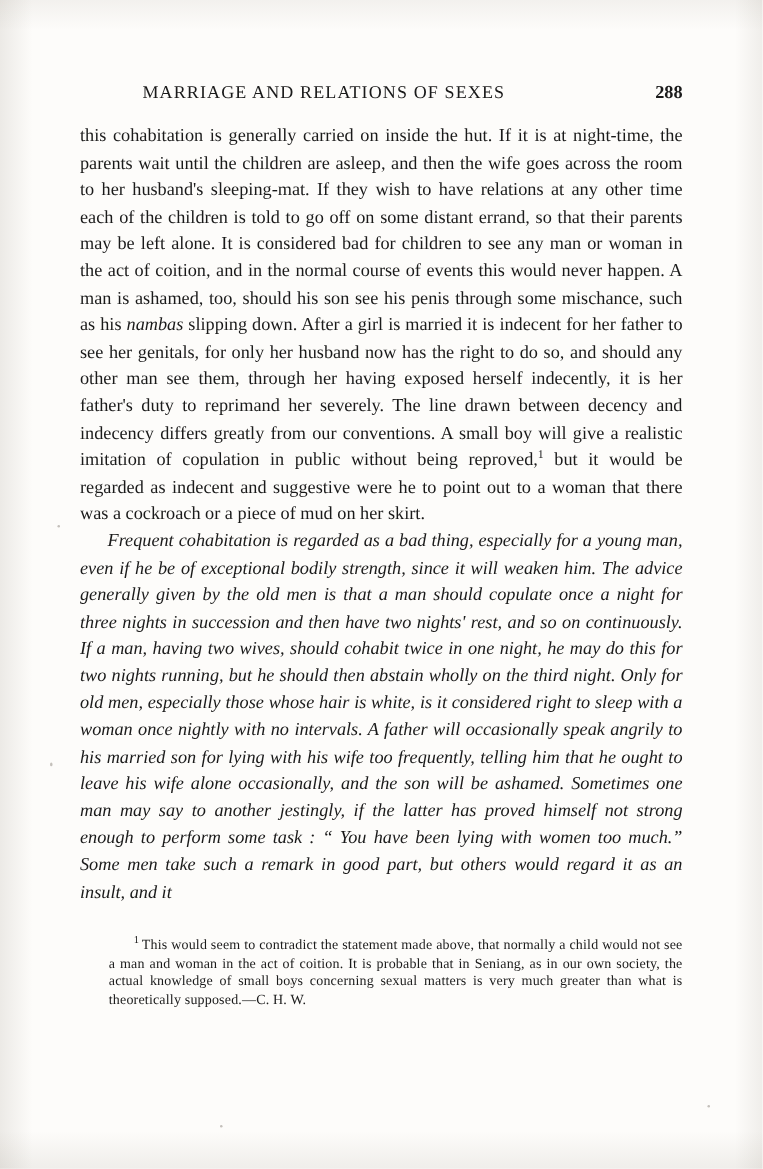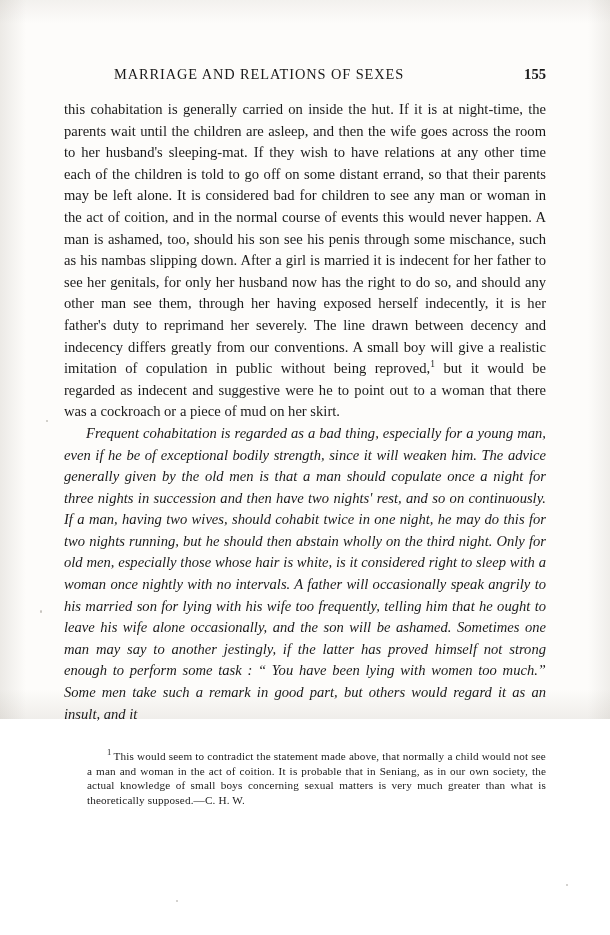--- a/index.html
+++ b/index.html
@@ -10,21 +10,21 @@
     width: 610px;
     height: 935px;
     background: #ffffff;
     font-family: "Liberation Serif", serif;
     color: #1a1a1a;
     overflow: hidden;
   }
   .page {
     position: relative;
     width: 610px;
-    height: 719px;
+    height: 935px;
     background: #fdfcfa;
     box-sizing: border-box;
   }
   
   .page::before {
     content: "";
     position: absolute;
     inset: 0;
     background:
       linear-gradient(to right, rgba(120,110,95,0.13) 0px, rgba(255,255,255,0) 26px),
@@ -64,21 +64,21 @@
     font-size: 14.6px;
     line-height: 21.6px;
     text-align: justify;
     text-justify: inter-word;
     hyphens: none;
   }
   p.body-par.indent {
     text-indent: 22px;
     font-style: italic;
   }
-  .italic { }
+  .italic { font-style: italic; }
   sup.fn {
     font-size: 9.5px;
     vertical-align: super;
     line-height: 0;
   }
   .footnote {
     margin-top: 24px;
     font-size: 11.2px;
     line-height: 14.6px;
     text-align: justify;
@@ -108,21 +108,21 @@
   <div class="speck" style="left:46px; top:420px; width:2px; height:2px;"></div>
   <div class="speck" style="left:40px; top:610px; width:2px; height:3px;"></div>
   <div class="speck" style="left:232px; top:786px; width:2px; height:2px;"></div>
   <div class="speck" style="left:176px; top:900px; width:2px; height:2px;"></div>
   <div class="speck" style="left:566px; top:884px; width:2px; height:2px;"></div>
 
   <div class="content">
 
     <div class="running-head">
       <span class="rh-title">MARRIAGE AND RELATIONS OF SEXES</span>
-      <span class="rh-folio">155</span>
+      <span class="rh-folio">288</span>
     </div>
 
     <p class="body-par"><span>this cohabitation is generally carried on inside the hut.  If it is at night-time, the parents wait until the children are asleep, and then the wife goes across the room to her husband's sleeping-mat.  If they wish to have relations at any other time each of the children is told to go off on some distant errand, so that their parents may be left alone.  It is considered bad for children to see any man or woman in the act of coition, and in the normal course of events this would never happen.  A man is ashamed, too, should his son see his penis through some mischance, such as his </span><span class="italic">nambas</span><span> slipping down.  After a girl is married it is indecent for her father to see her genitals, for only her husband now has the right to do so, and should any other man see them, through her having exposed herself indecently, it is her father's duty to reprimand her severely.  The line drawn between decency and indecency differs greatly from our conventions.  A small boy will give a realistic imitation of copulation in public without being reproved,</span><sup class="fn">1</sup><span> but it would be regarded as indecent and suggestive were he to point out to a woman that there was a cockroach or a piece of mud on her skirt.</span></p>
 
     <p class="body-par indent">Frequent cohabitation is regarded as a bad thing, especially for a young man, even if he be of exceptional bodily strength, since it will weaken him.  The advice generally given by the old men is that a man should copulate once a night for three nights in succession and then have two nights' rest, and so on continuously.  If a man, having two wives, should cohabit twice in one night, he may do this for two nights running, but he should then abstain wholly on the third night.  Only for old men, especially those whose hair is white, is it considered right to sleep with a woman once nightly with no intervals.  A father will occasionally speak angrily to his married son for lying with his wife too frequently, telling him that he ought to leave his wife alone occasionally, and the son will be ashamed.  Sometimes one man may say to another jestingly, if the latter has proved himself not strong enough to perform some task : “ You have been lying with women too much.”  Some men take such a remark in good part, but others would regard it as an insult, and it</p>
 
     <div class="footnote"><span class="fn-indent"></span><sup class="fn-marker">1</sup><span>This would seem to contradict the statement made above, that normally a child would not see a man and woman in the act of coition.  It is probable that in Seniang, as in our own society, the actual knowledge of small boys concerning sexual matters is very much greater than what is theoretically supposed.—C. H. W.</span></div>
 
   </div>
 </div>

